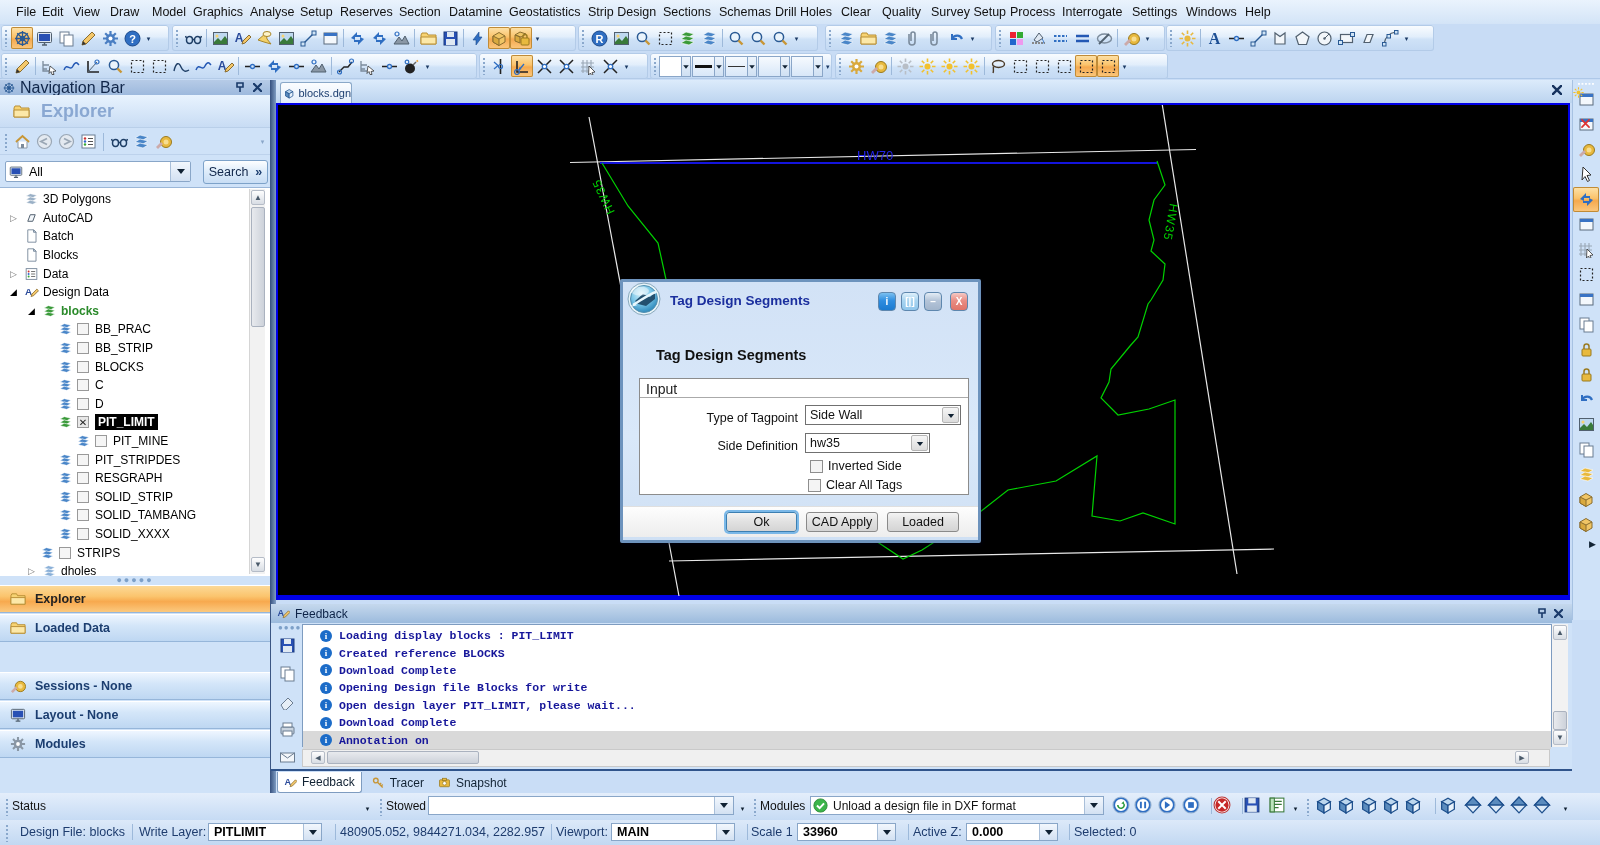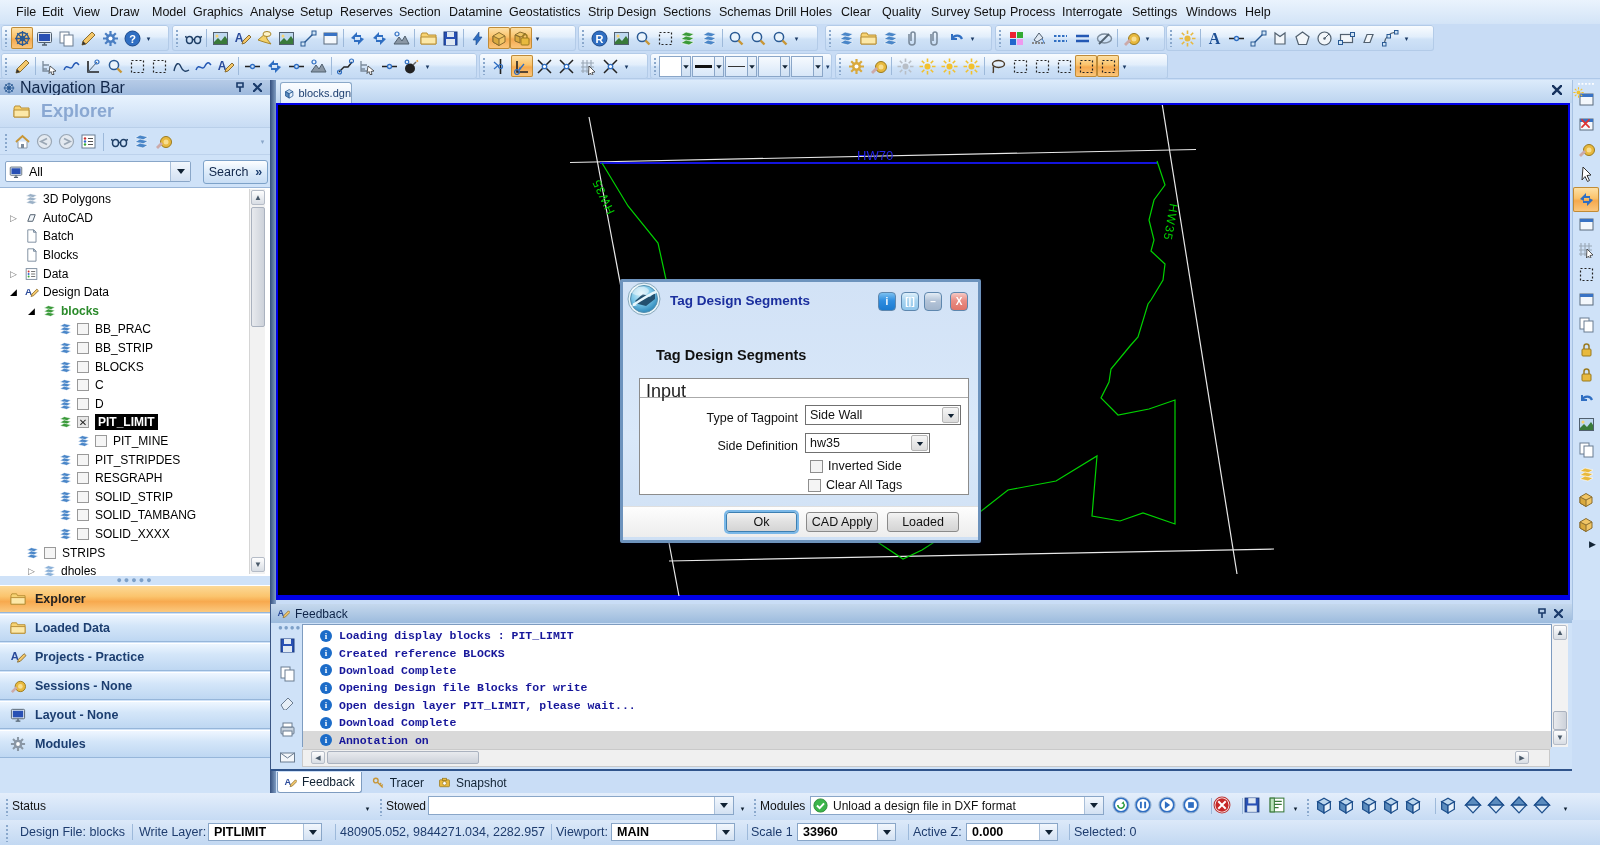--- a/index.html
+++ b/index.html
@@ -62,21 +62,21 @@
 #dialog{left:342px;top:174px;width:361px;height:264px;background:linear-gradient(#d2e2f6,#d9e8f9 60%,#cfe0f4);
  border:3px solid #6d93bd;border-radius:2px;box-shadow:1px 2px 5px rgba(0,0,30,.45)}
 #dtitle{position:absolute;left:0;top:0;width:100%;height:36px;display:flex;align-items:center}
 #dlogo{margin:2px 0 0 4px}
 #dtext{font-size:13.5px;font-weight:bold;color:#1b2f9e;margin-left:9px}
 .dbtn{position:absolute;top:10px;width:18px;height:19px;border-radius:4px;border:1px solid #5e87ae;
  font-size:10px;font-weight:bold;display:flex;align-items:center;justify-content:center}
 #dheading{position:absolute;left:33px;top:65px;font-size:14.5px;font-weight:bold;color:#111}
 #dgroup{position:absolute;left:16px;top:96px;width:330px;height:117px;background:#fff;border:1px solid #8c8c8c}
 #dgrouphdr{position:absolute;left:0;top:0;width:100%;height:19px;border-bottom:1px solid #aaa;
- font-size:18px;color:#222;padding:2px 0 0 6px}
+ font-size:14px;color:#222;padding:2px 0 0 6px}
 .drow{position:absolute;left:0;width:100%;height:20px;display:flex;align-items:flex-end}
 .dlab{width:165px;text-align:right;font-size:12.5px;color:#111;padding-right:7px}
 .dcombo{height:20px;background:#fff;border:1px solid #707070;display:flex;align-items:center;position:relative}
 .dval{font-size:12.5px;color:#111;margin-left:4px}
 .dda{position:absolute;right:1px;top:1px;bottom:1px;width:17px;background:linear-gradient(#f6f6f6,#dcdcdc);border:1px solid #b5b5b5;border-radius:2px;display:flex;align-items:center;justify-content:center}
 .dchk{position:absolute;font-size:12.5px;color:#111;display:flex;align-items:center}
 .cb2{width:13px;height:13px;background:#f4f4f4;border:1px solid #8e8e8e;margin-right:5px}
 #dfoot{position:absolute;left:0;top:224px;width:100%;height:31px;background:linear-gradient(#fdfdfd,#ededed);border-top:1px solid #dfdfdf}
 .dpb{position:absolute;top:5px;height:20px;background:linear-gradient(#f4f4f4,#e2e2e2 45%,#d4d4d4);
  border:1px solid #8a8a8a;border-radius:3px;font-size:12.5px;color:#111;display:flex;align-items:center;justify-content:center}
@@ -1144,44 +1144,41 @@
         </svg><span class="cb"></span>RESGRAPH</div>
   <div class="trow" style="padding-left:58px"><svg class="tic" color="#4a86c8">
           <use href="#y-lay"></use>
         </svg><span class="cb"></span>SOLID_STRIP</div>
   <div class="trow" style="padding-left:58px"><svg class="tic" color="#4a86c8">
           <use href="#y-lay"></use>
         </svg><span class="cb"></span>SOLID_TAMBANG</div>
   <div class="trow" style="padding-left:58px"><svg class="tic" color="#4a86c8">
           <use href="#y-lay"></use>
         </svg><span class="cb"></span>SOLID_XXXX</div>
-  <div class="trow" style="padding-left:25px"><svg class="tic" color="#4a86c8">
+  <div class="trow" style="padding-left:40px"><svg class="tic" color="#4a86c8">
           <use href="#y-lay"></use>
         </svg><span class="cb"></span>STRIPS</div>
   <div class="trow" style="padding-left:28px"><span class="exp">▷</span><svg class="tic" color="#8ab0d8">
           <use href="#y-lay"></use>
         </svg>dholes</div>
  </div>
  <div id="vscroll" class="abs">
    <div class="sbtn" style="top:1px">▲</div>
    <div class="sthumb" style="top:18px;height:120px"></div>
    <div class="sbtn" style="top:368px">▼</div>
  </div>
  <div id="splitter" class="abs">
       <span style="color:#7da0c8;font-size:9px;letter-spacing:2px">●●●●●</span>
     </div>
  <div class="acc abs" id="accsel" style="top:505px"><svg class="aic">
         <use href="#y-folder"></use>
       </svg>Explorer</div>
  <div class="acc abs" style="top:534px"><svg class="aic">
         <use href="#y-folder"></use>
       </svg>Loaded Data</div>
- <div class="acc abs" style="top:563px"><svg class="aic">
-        <use href="#y-apen"></use>
-      </svg>Projects - Practice</div>
  <div class="acc abs" style="top:592px"><svg class="aic" color="#3a9a3a">
         <use href="#y-hand"></use>
       </svg>Sessions - None</div>
  <div class="acc abs" style="top:621px"><svg class="aic">
         <use href="#y-mon"></use>
       </svg>Layout - None</div>
  <div class="acc abs" style="top:650px"><svg class="aic" color="#8a97a5">
         <use href="#y-gear"></use>
       </svg>Modules</div>
 </div>

